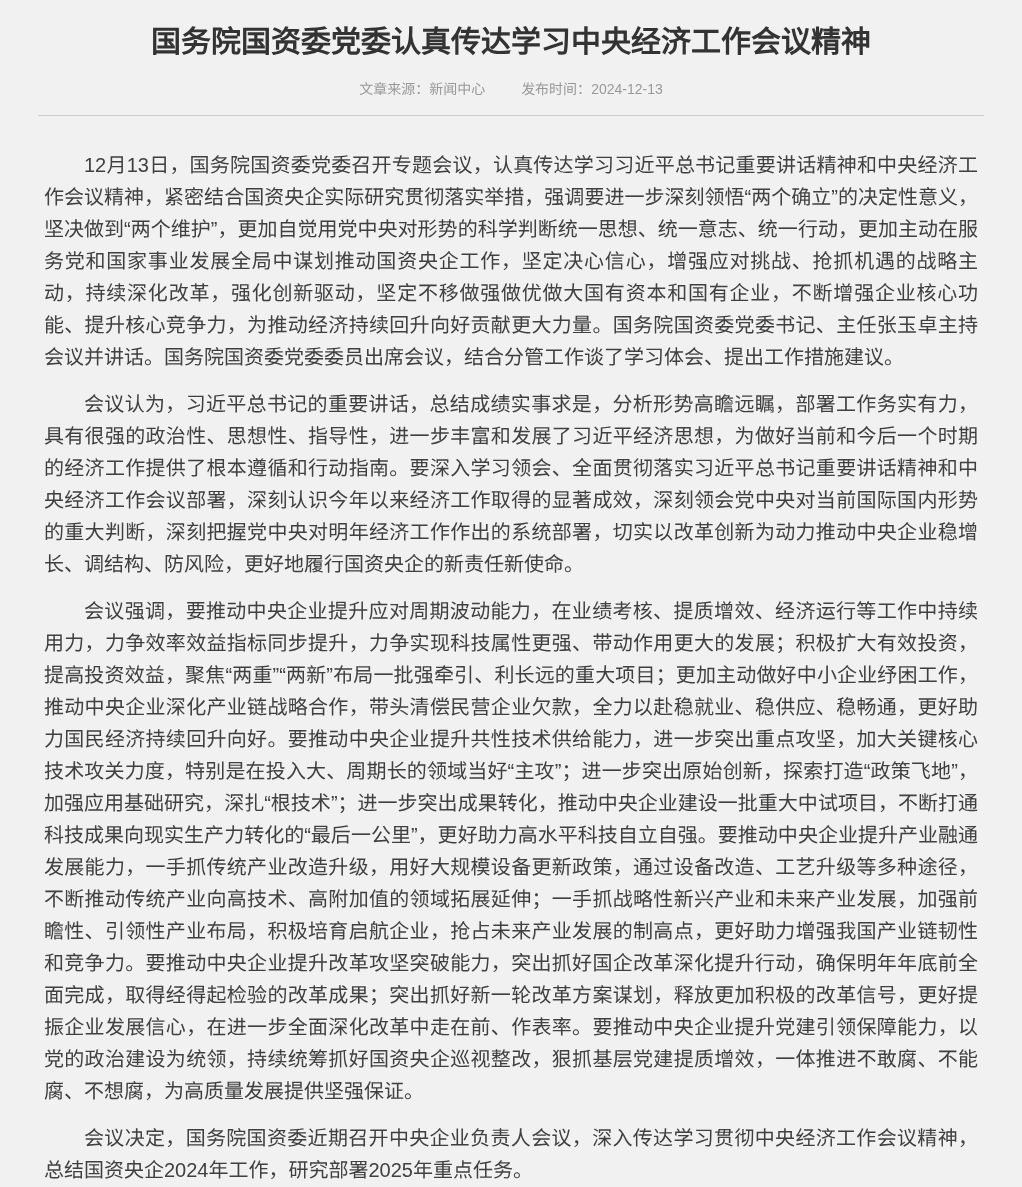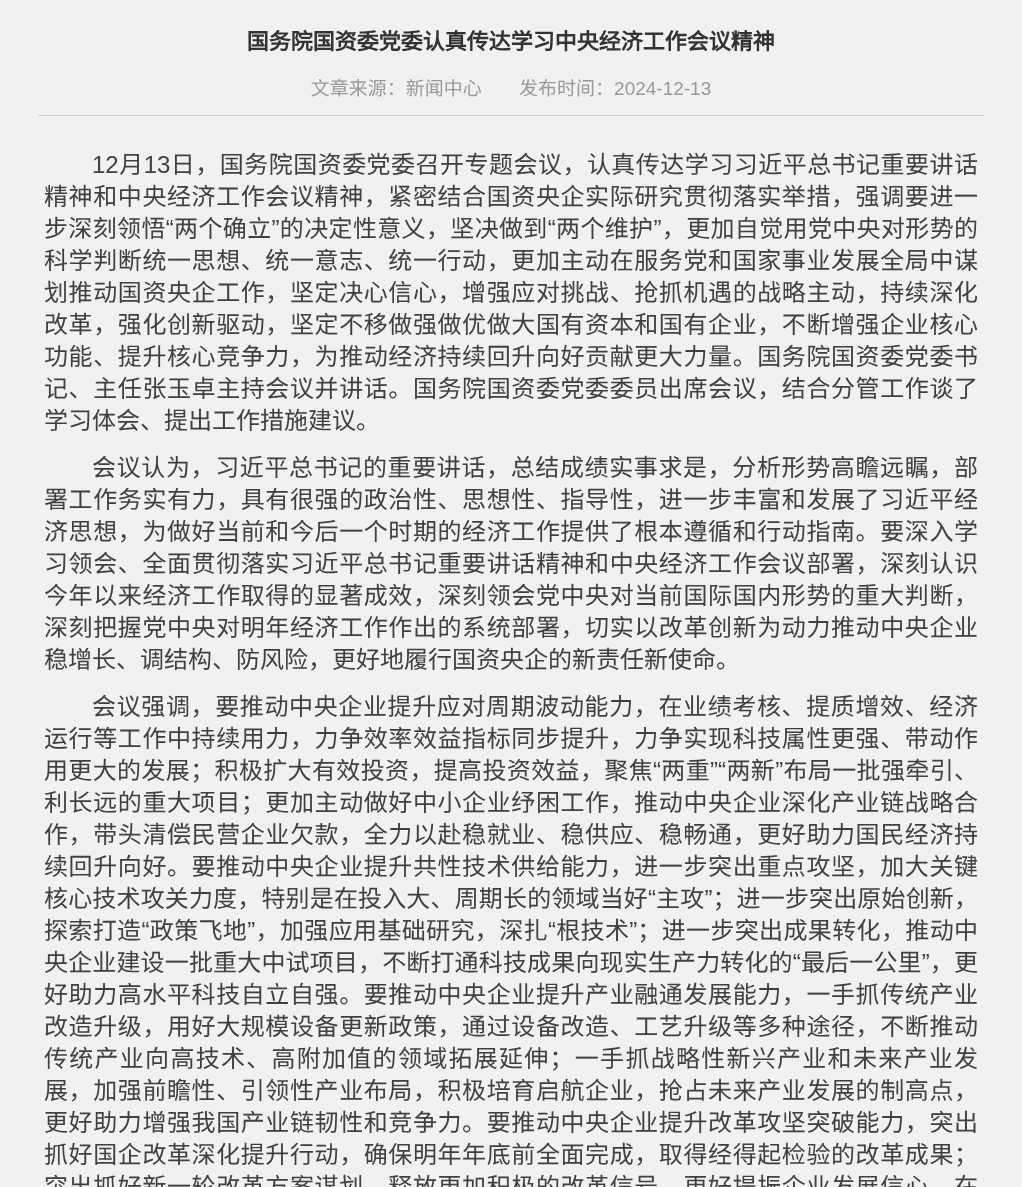--- a/index.html
+++ b/index.html
@@ -12,47 +12,47 @@
     width: 1022px;
     min-height: 1187px;
     margin: 0 auto;
     background: #f1f1f1;
     box-sizing: border-box;
     padding: 27px 38px 28px 38px;
   }
   .article-title {
     text-align: center;
     color: #333333;
-    font-size: 22px;
+    font-size: 30px;
     font-weight: bold;
     line-height: 30px;
     margin: 0;
   }
   .title-line { display: block; }
   .meta-line {
     margin-top: 24px;
     text-align: center;
-    font-size: 19px;
+    font-size: 14px;
     line-height: 16px;
     color: #999999;
   }
   .meta-item { display: inline-block; }
   .meta-item + .meta-item { margin-left: 32px; }
   .divider {
     margin-top: 18px;
     border: 0;
     border-top: 1px solid #cccccc;
     height: 0;
   }
   .article-body {
     padding-top: 25px;
     color: #404040;
   }
   .article-body p {
-    font-size: 24px;
+    font-size: 20px;
     line-height: 32px;
     text-align: justify;
     text-indent: 2em;
     margin: 0 0 15px 0;
     padding: 0 6px;
   }
   .article-body p:last-child { margin-bottom: 0; }
 </style>
 </head>
 <body>

